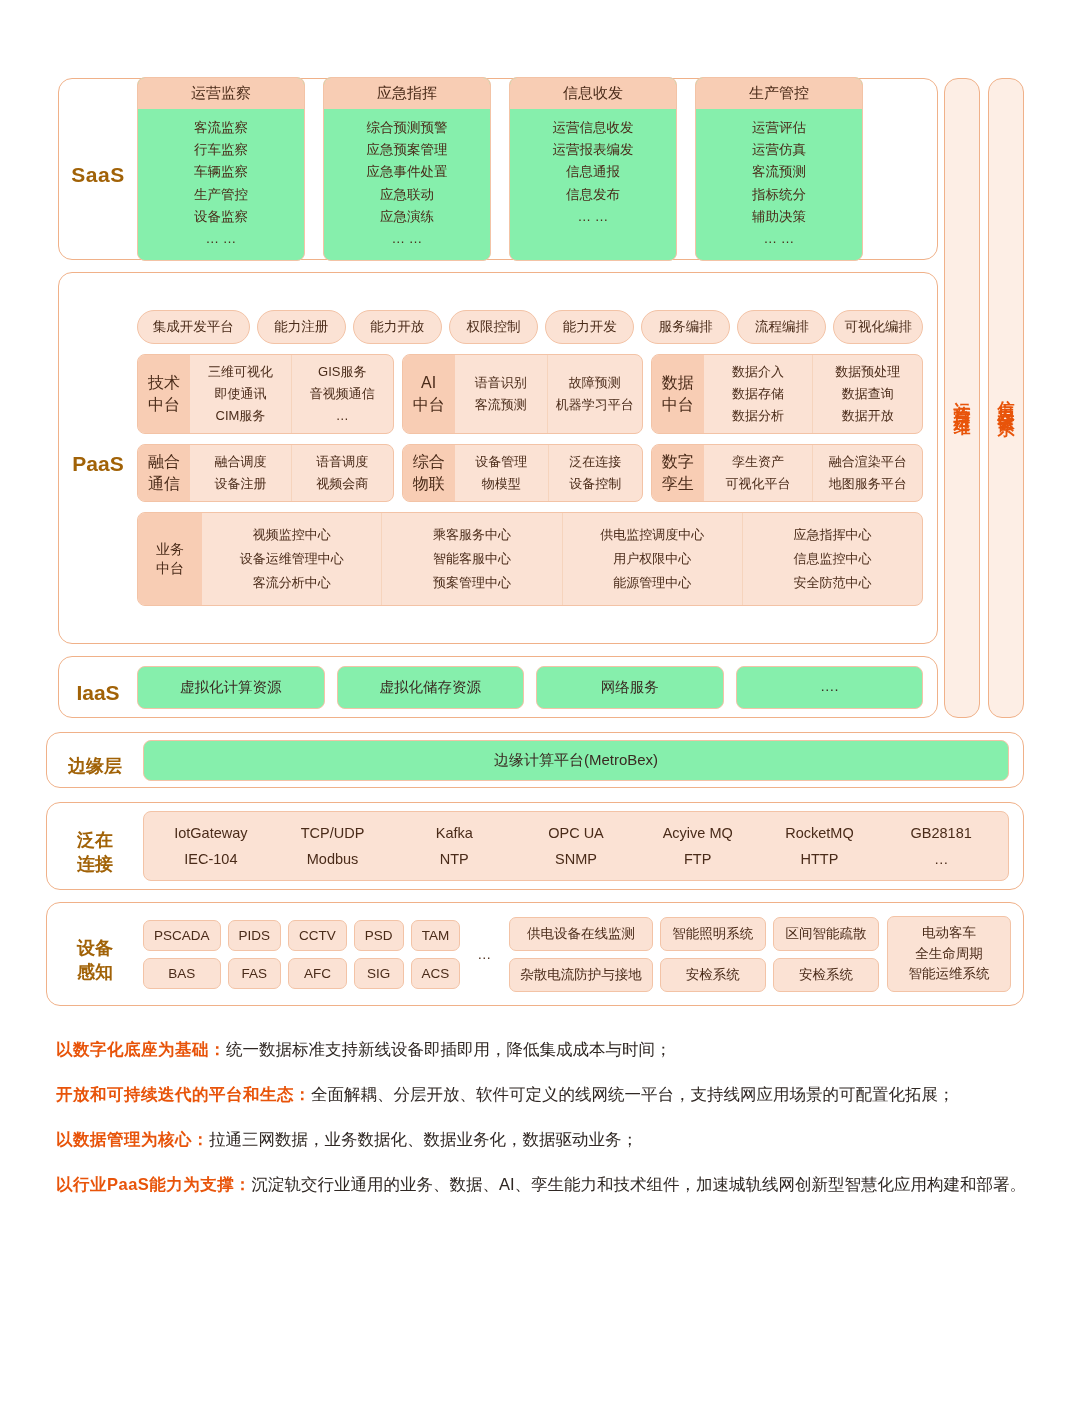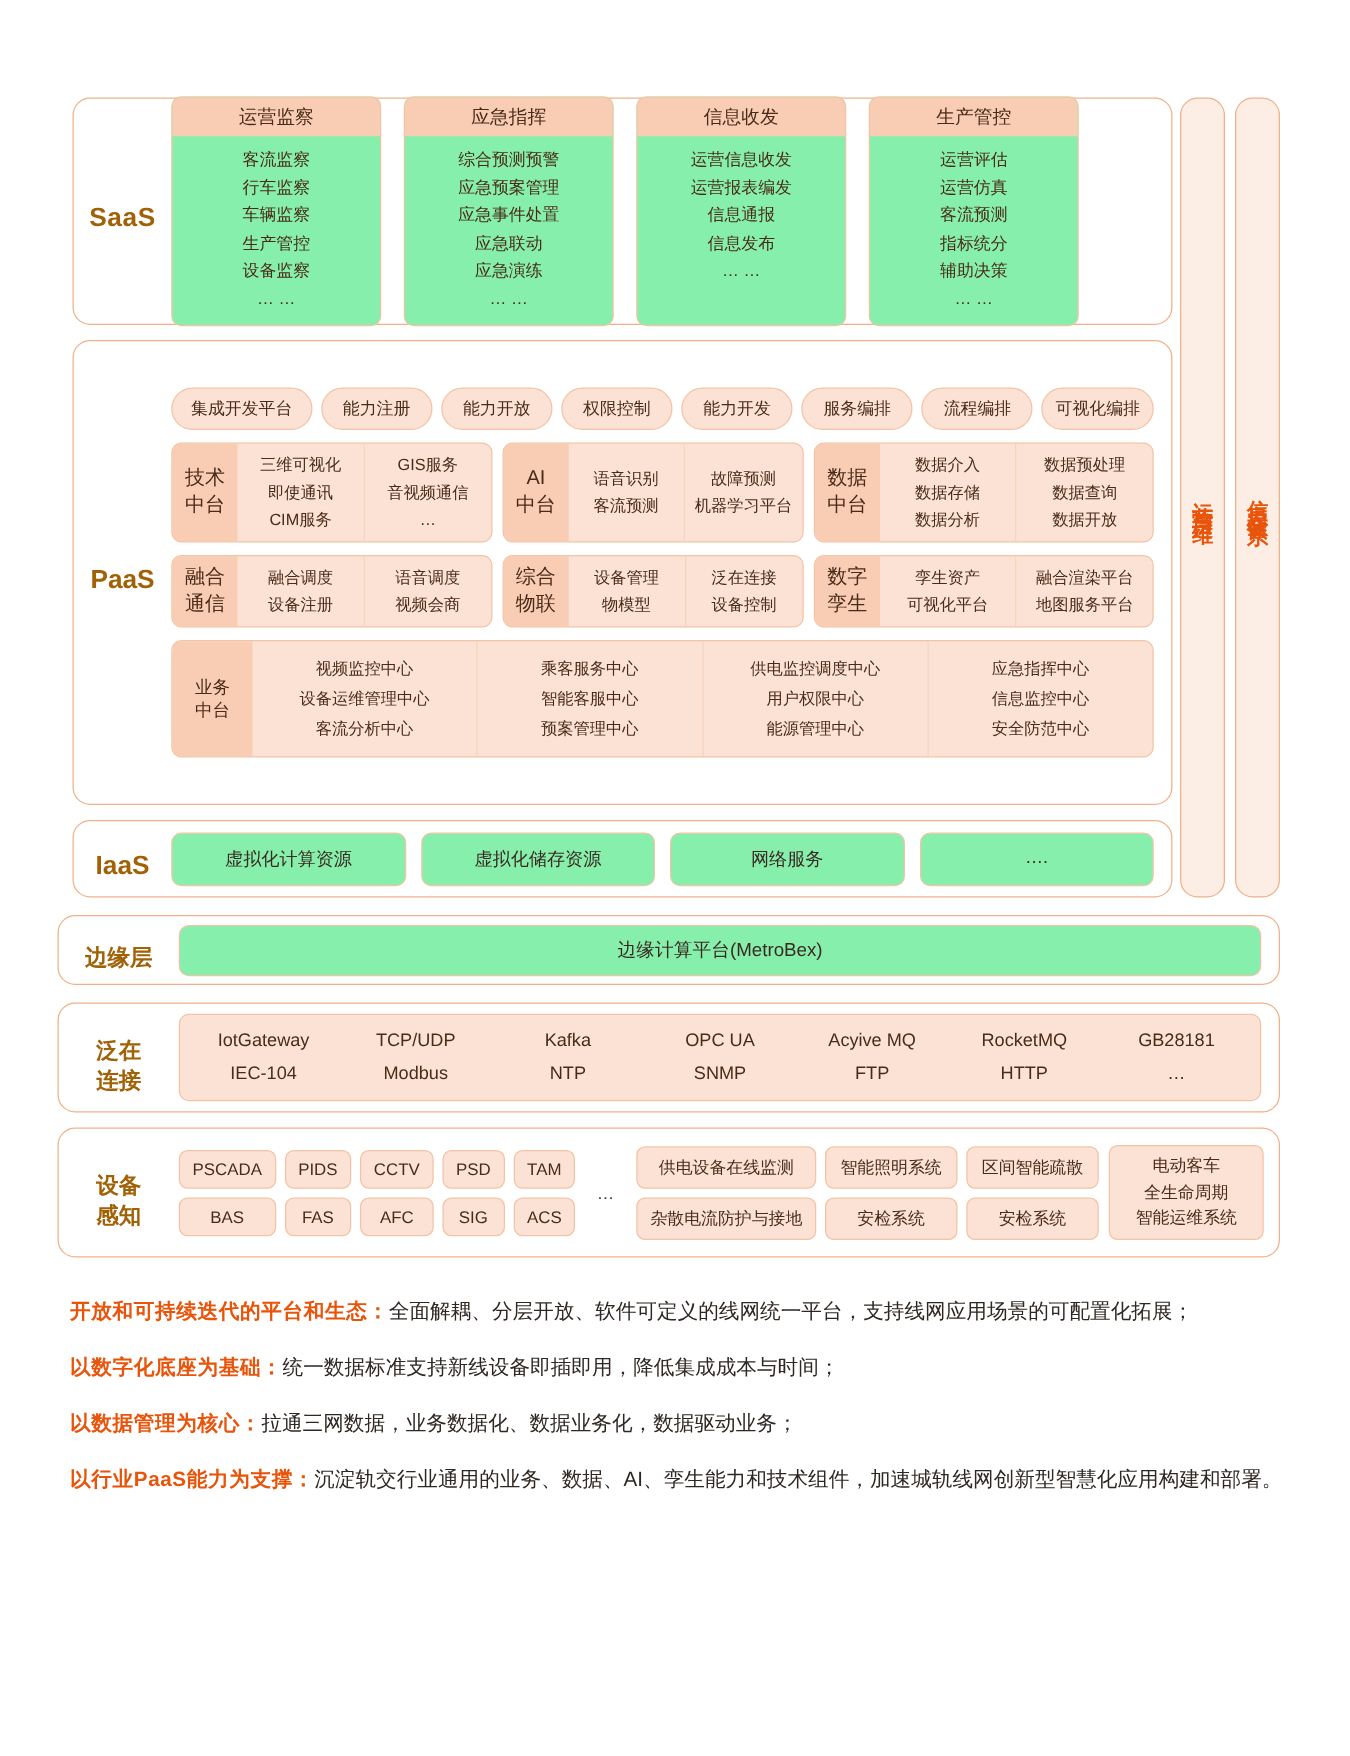--- a/index.html
+++ b/index.html
@@ -413,24 +413,24 @@
       </div>
 
       <div class="pill dev-tall" style="white-space:pre-line; height:76px;">电动客车
 全生命周期
 智能运维系统</div>
     </div>
   </div>
 
   <div class="bullets">
     <div class="bullet">
+      <b>以数字化底座为基础：</b><span>统一数据标准支持新线设备即插即用，降低集成成本与时间；</span>
+    </div>
+    <div class="bullet">
       <b>开放和可持续迭代的平台和生态：</b><span>全面解耦、分层开放、软件可定义的线网统一平台，支持线网应用场景的可配置化拓展；</span>
-    </div>
-    <div class="bullet">
-      <b>以数字化底座为基础：</b><span>统一数据标准支持新线设备即插即用，降低集成成本与时间；</span>
     </div>
     <div class="bullet">
       <b>以数据管理为核心：</b><span>拉通三网数据，业务数据化、数据业务化，数据驱动业务；</span>
     </div>
     <div class="bullet">
       <b>以行业PaaS能力为支撑：</b><span>沉淀轨交行业通用的业务、数据、AI、孪生能力和技术组件，加速城轨线网创新型智慧化应用构建和部署。</span>
     </div>
   </div>
 
 </div>

